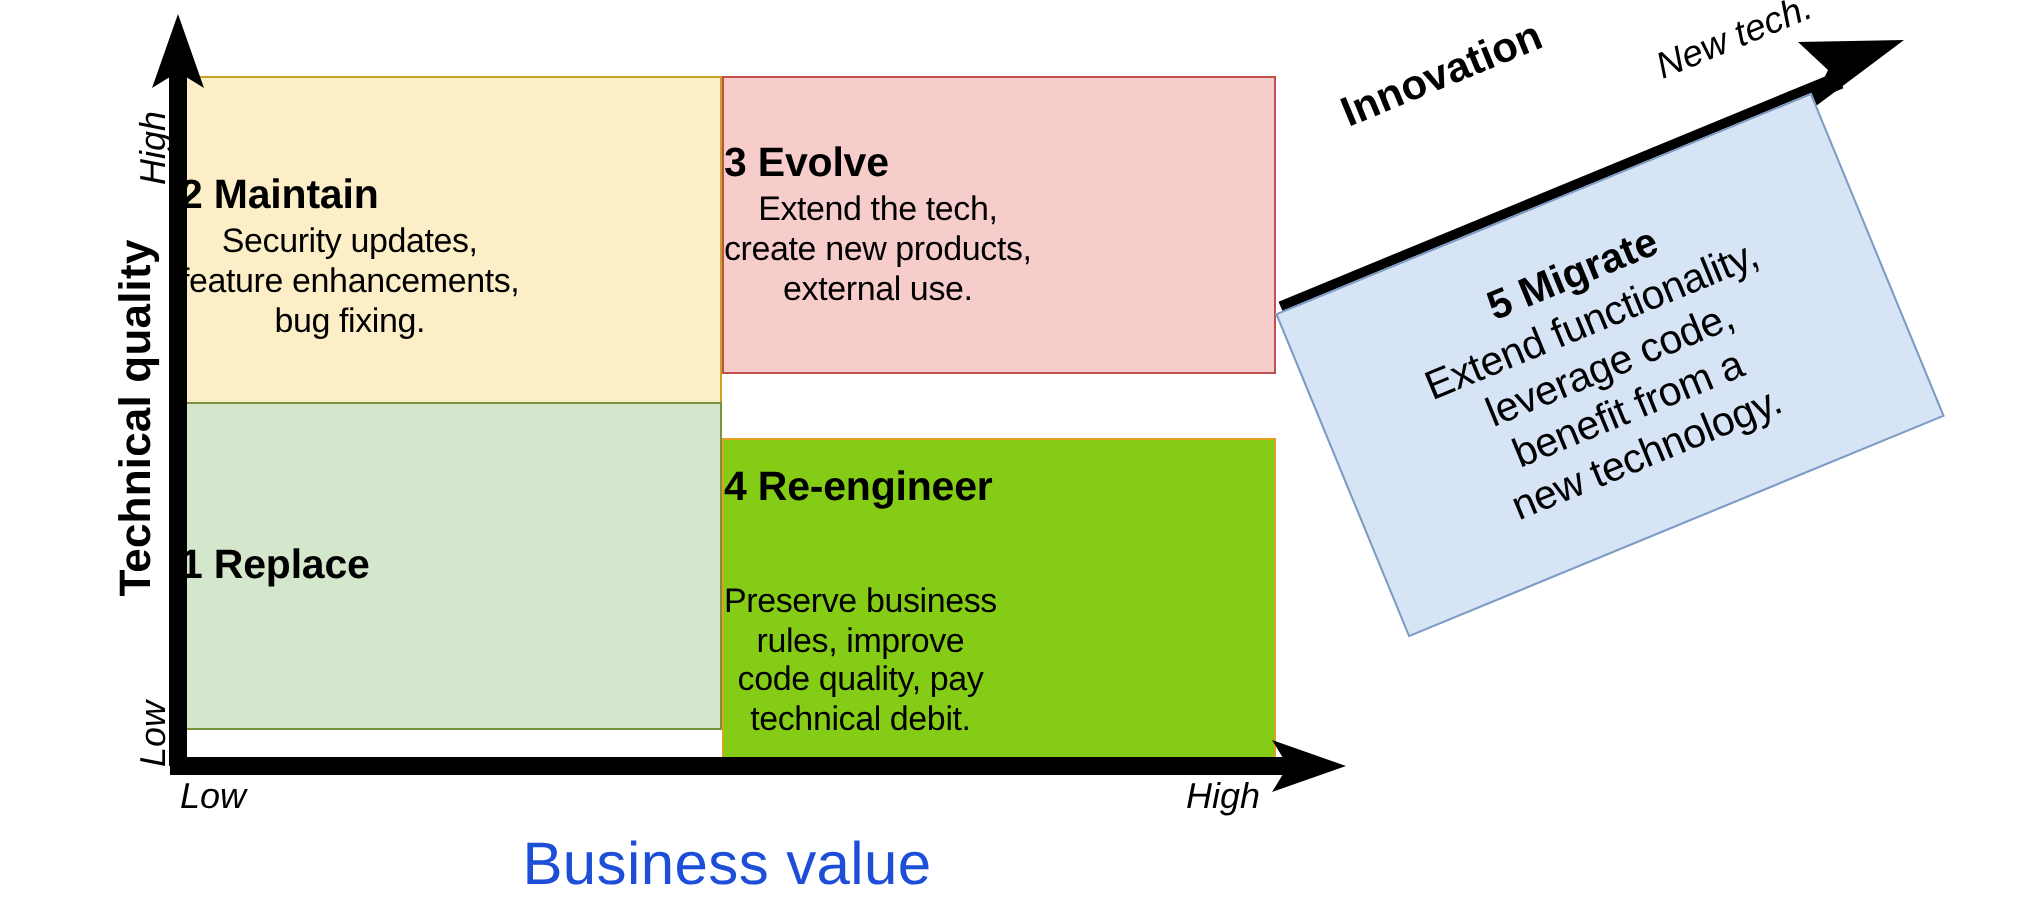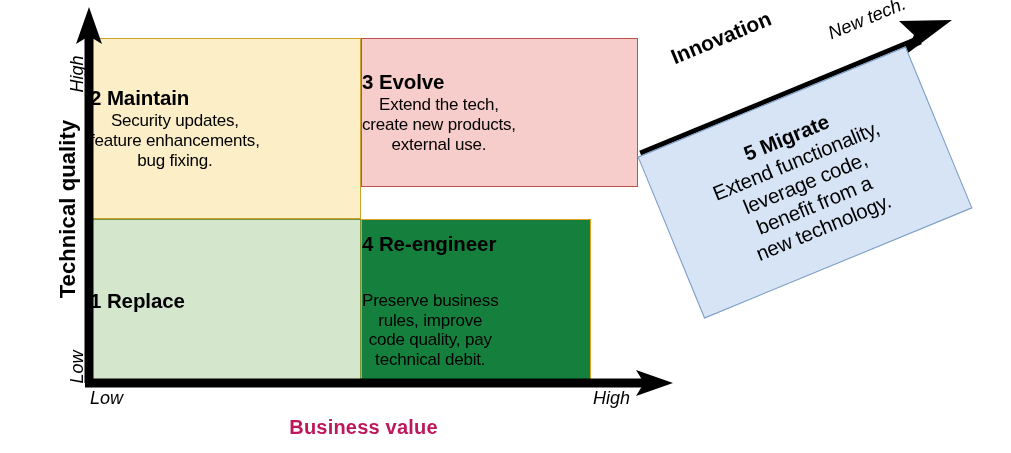--- a/index.html
+++ b/index.html
@@ -47,27 +47,27 @@
     left: 89px; top: 38px; width: 272px; height: 181px;
     background: #FCEFC8;
     border: 1.5px solid #C9A227;
   }
   #quad-evolve {
     left: 361px; top: 38px; width: 277px; height: 149px;
     background: #F7CDCB;
     border: 1.5px solid #C0504D;
   }
   #quad-replace {
-    left: 89px; top: 219px; width: 272px; height: 164px;
+    left: 89px; top: 201px; width: 272px; height: 164px;
     background: #D4E7CC;
     border: 1.5px solid #77933C;
   }
   #quad-reengineer {
-    left: 361px; top: 219px; width: 230px; height: 164px;
-    background: #15803d;
+    left: 361px; top: 219px; width: 277px; height: 164px;
+    background: #84cc16;
     border: 1.5px solid #E0A020;
     gap: 34px;
   }
 
   
   .axis-svg {
     position: absolute;
     left: 0; top: 0;
     width: 1011px; height: 453px;
     overflow: visible;
@@ -86,23 +86,23 @@
     font-size: 22px;
     color: #000;
     letter-spacing: 0.1px;
   }
   #x-axis-title {
     position: absolute;
     left: 89px;
     top: 416px;
     width: 549px;
     text-align: center;
-    font-weight: bold;
-    font-size: 20px;
-    color: #be185d;
+    font-weight: normal;
+    font-size: 30px;
+    color: #1d4ed8;
     letter-spacing: 0.2px;
   }
   .tick {
     position: absolute;
     font-style: italic;
     font-size: 18px;
     color: #000;
     white-space: nowrap;
   }
   #y-tick-high {

